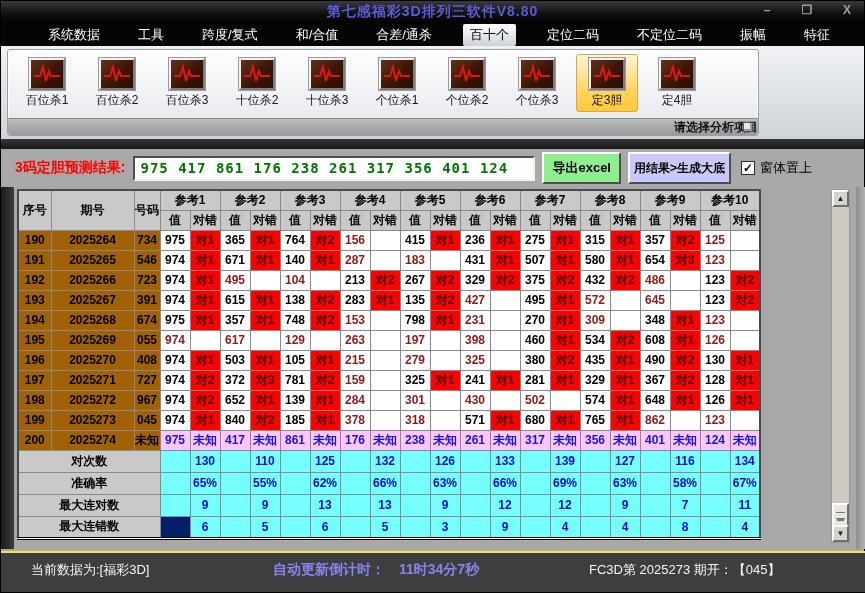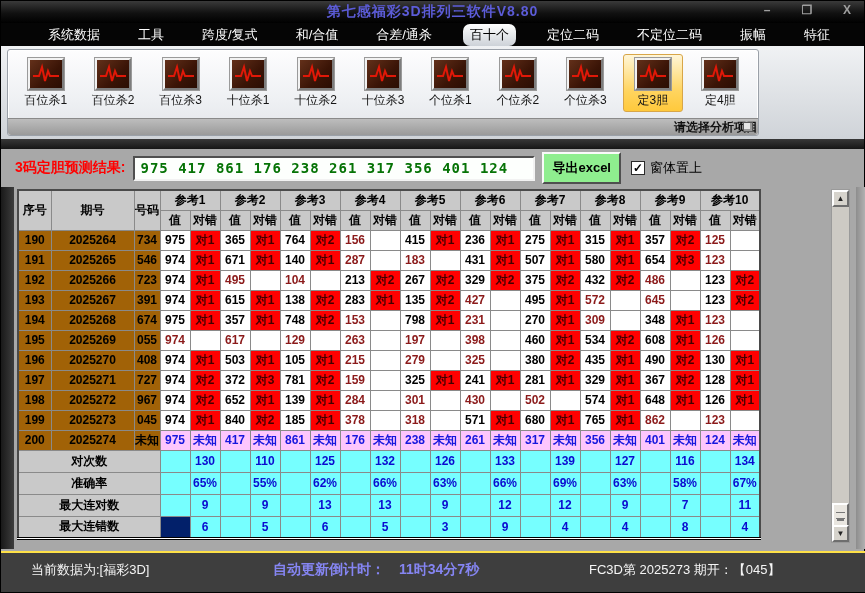--- a/index.html
+++ b/index.html
@@ -19,21 +19,21 @@
     color:#5c5cd8; font-weight:bold; font-size:14px; letter-spacing:1px;
   }
   .winbtns { position:absolute; right:10px; top:2px; display:flex; gap:26px; }
   .winbtn { color:#9f9f9f; font-weight:bold; font-size:12px; width:14px; text-align:center; cursor:default; }
   
   .menubar {
     height:23px; background:#050505; display:flex; align-items:center;
     padding:0 24px 0 40px; justify-content:space-between;gap:24px;
   }
   .mi { color:#fff; font-size:13px; padding:2px 7px; white-space:nowrap; }
-  .mi.active { background:linear-gradient(#ffffff,#cdd2d8); color:#000; border-radius:7px; }
+  .mi.active { background:linear-gradient(#ffffff,#cdd2d8); color:#000; border-radius:2px; }
   
   .ribbon { height:93px; background:linear-gradient(#f0f2f4,#cfd3d8); padding:3px 0 0 6px; position:relative; }
   .panel {
     width:752px; height:87px; position:relative;
     background:linear-gradient(180deg,#fdfdfe,#eef0f3 60%,#e2e5e9);
     border:1px solid #9aa0a8; border-radius:3px; box-shadow:inset 0 0 0 1px #fff;
   }
   .tools { display:flex; padding:4px 8px 0 8px; gap:8px; }
   .tool { width:62px; display:flex; flex-direction:column; align-items:center; padding:3px 0 2px 0; border-radius:3px; border:1px solid transparent; }
   .tool.active { background:linear-gradient(#fff6d8,#ffd45e 65%,#ffc93c); border:1px solid #d8a648; }
@@ -154,28 +154,20 @@
               </svg>
             </div>
             <span class="tool-label">百位杀3</span>
           </div>
         <div class="tool">
             <div class="ecg">
               <svg width="28" height="24" viewBox="0 0 28 24">
                 <polyline points="1,14 7,14 10,5 13,19 16,9 18,14 27,14" stroke="#e01808" stroke-width="2" fill="none"></polyline>
               </svg>
             </div>
-            <span class="tool-label">十位杀1</span>
-          </div>
-        <div class="tool">
-            <div class="ecg">
-              <svg width="28" height="24" viewBox="0 0 28 24">
-                <polyline points="1,14 7,14 10,5 13,19 16,9 18,14 27,14" stroke="#e01808" stroke-width="2" fill="none"></polyline>
-              </svg>
-            </div>
             <span class="tool-label">十位杀2</span>
           </div>
         <div class="tool">
             <div class="ecg">
               <svg width="28" height="24" viewBox="0 0 28 24">
                 <polyline points="1,14 7,14 10,5 13,19 16,9 18,14 27,14" stroke="#e01808" stroke-width="2" fill="none"></polyline>
               </svg>
             </div>
             <span class="tool-label">十位杀3</span>
           </div>
@@ -225,20 +217,21 @@
         <span class="dlg-launcher"></span>
       </div>
     </div>
   </div>
   <div class="darkstrip"></div>
 
   <div class="predictbar">
     <span class="predict-label">3码定胆预测结果:</span>
     <input class="predict-input" readonly="" value="975 417 861 176 238 261 317 356 401 124" style="">
     <button class="btn btn-excel">导出excel</button>
+    <button class="btn btn-gen">用结果&gt;生成大底</button>
     <span class="chkwrap">
       <span class="chk" id="topmost-chk">✓</span>
       <span class="chk-label">窗体置上</span>
     </span>
   </div>
 
   <div class="tablearea">
     <div class="leftstrip"></div>
     <div class="rightedge"></div>
     <table id="analysis-table">

